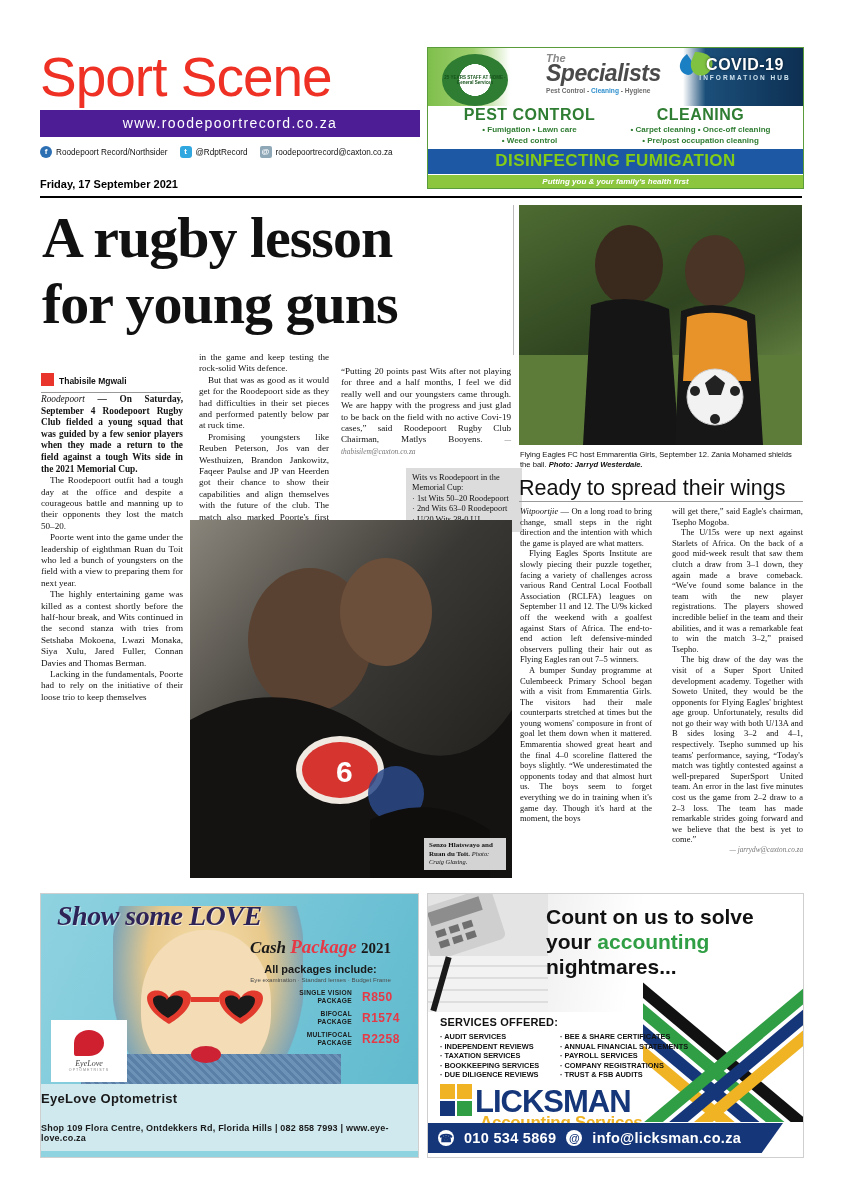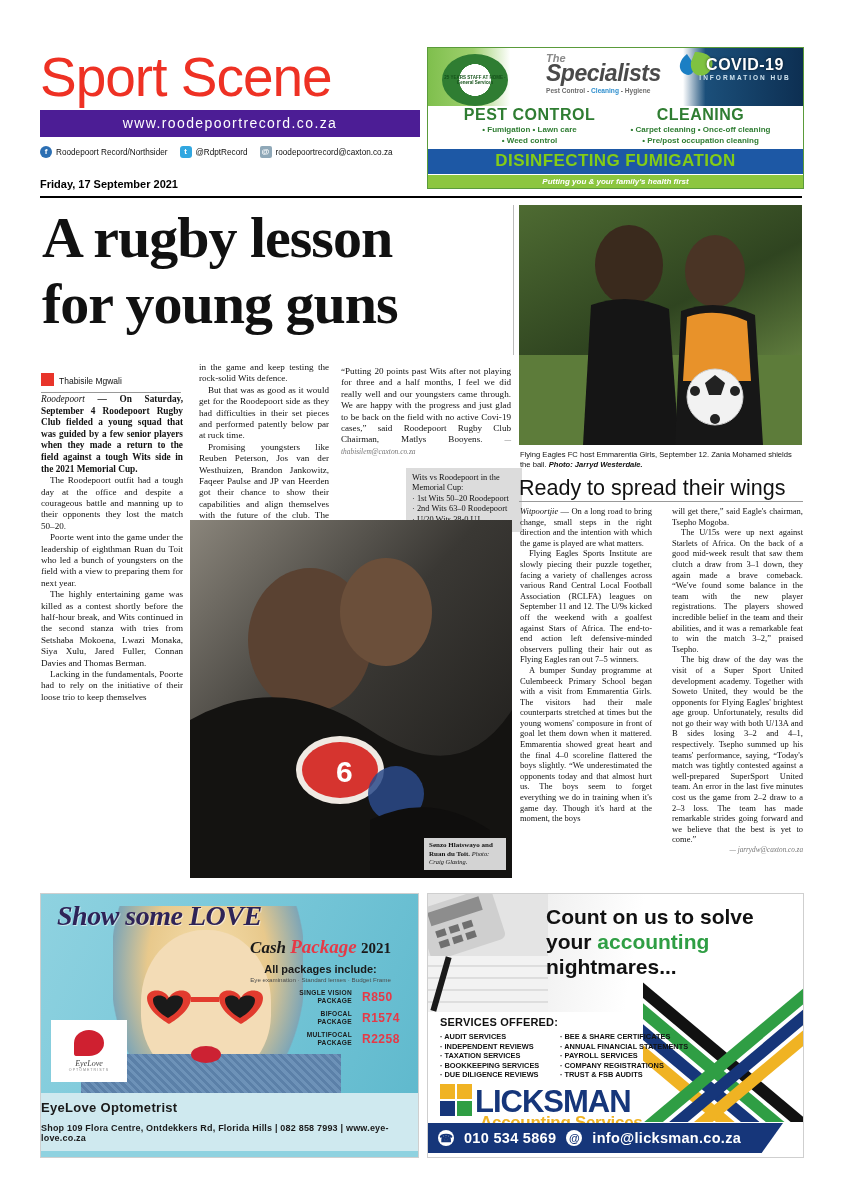--- a/index.html
+++ b/index.html
@@ -53,31 +53,31 @@
 
   
   .headline{position:absolute;left:42px;top:205px;width:470px;
      font-family:"Liberation Serif",serif;font-weight:bold;font-size:58px;line-height:66px;
      color:#111;letter-spacing:-1px;}
   .vrule{position:absolute;left:513px;top:205px;width:1px;height:150px;background:#bbb;}
 
   
   .byline{position:absolute;left:41px;top:370px;width:140px;}
   .byline .sq{display:inline-block;width:13px;height:13px;background:#e8342a;vertical-align:-2px;}
-  .byline .nm{display:inline-block;margin-left:5px;font-size:8.5px;font-weight:normal;color:#111;}
+  .byline .nm{display:inline-block;margin-left:5px;font-size:8.5px;font-weight:bold;color:#111;}
   .byline .ln{margin-top:4px;width:140px;height:1px;background:#999;}
 
   
   .col{position:absolute;font-family:"Liberation Serif",serif;color:#111;}
   .col p{margin:0;text-indent:9px;}
   .col p.noind{text-indent:0;}
   .c1{left:41px;top:394px;width:142px;font-size:9.1px;line-height:11.4px;text-align:justify;}
   .c1 .lead{font-weight:bold;font-size:9.3px;line-height:11.6px;}
   .c1 .lead i{font-weight:normal;}
-  .c2{left:199px;top:362px;width:130px;font-size:9.1px;line-height:11.4px;text-align:justify;}
+  .c2{left:199px;top:352px;width:130px;font-size:9.1px;line-height:11.4px;text-align:justify;}
   .c3{left:341px;top:366px;width:170px;font-size:9.1px;line-height:11.4px;text-align:justify;}
   .c3 .sig{font-style:italic;font-size:7.4px;color:#777;}
 
   .scorebox{position:absolute;left:406px;top:468px;width:104px;background:#dcdcdc;
      padding:5px 6px 7px;font-family:"Liberation Serif",serif;font-size:8.4px;line-height:10.4px;color:#111;}
   .scorebox .b{margin:0;}
 
   
   .photo{position:absolute;overflow:hidden;}
   .photo-rugby{left:190px;top:520px;width:322px;height:358px;
@@ -126,21 +126,21 @@
   .pkg-row{display:flex;align-items:center;justify-content:flex-end;gap:10px;margin-top:6px;}
   .pkg-nm{font-size:6.6px;font-weight:bold;text-align:right;line-height:7.6px;letter-spacing:.3px;}
   .pkg-pr{font-size:12px;font-weight:bold;color:#e63946;width:46px;text-align:left;letter-spacing:.5px;}
   .eyelogo{position:absolute;left:10px;top:126px;width:76px;height:62px;background:#fff;
      display:flex;flex-direction:column;align-items:center;justify-content:center;}
   .eyelogo .sw{width:30px;height:26px;border-radius:50% 50% 50% 10%;background:#cf2030;}
   .eyelogo .nm{font-family:"Liberation Serif",serif;font-style:italic;font-size:8px;color:#444;margin-top:3px;}
   .eyelogo .sb{font-size:3.6px;color:#888;letter-spacing:1px;}
   .eye-foot{position:absolute;left:0;bottom:6px;width:100%;background:#cfe9ef;text-align:left;padding:7px 0 8px;}
   .eye-foot .t1{font-size:13px;font-weight:bold;color:#1a1a1a;letter-spacing:.3px;}
-  .eye-foot .t2{font-size:9px;font-weight:bold;color:#1a1a1a;margin-top:8px;letter-spacing:.2px;}
+  .eye-foot .t2{font-size:9px;font-weight:bold;color:#1a1a1a;margin-top:17px;letter-spacing:.2px;}
 
   .ad-lick{position:absolute;left:427px;top:893px;width:375px;height:263px;
      background:#ffffff;overflow:hidden;border:1px solid #cfcfcf;}
   .lick-top{position:absolute;left:0;top:0;width:100%;height:118px;
      background:linear-gradient(100deg,#d9d9d9 0%,#efefef 28%,#ffffff 55%,#ffffff 100%);}
   .calcimg{position:absolute;left:0;top:0;width:120px;height:118px;
      background:linear-gradient(140deg,#cfcfcf 0%,#a8a8a8 40%,#e8e8e8 75%,#d0d0d0 100%);}
   .lick-hd{position:absolute;left:118px;top:10px;width:250px;
      font-size:21px;line-height:25px;font-weight:bold;color:#111;}
   .lick-hd .grn{color:#2f9e44;}

